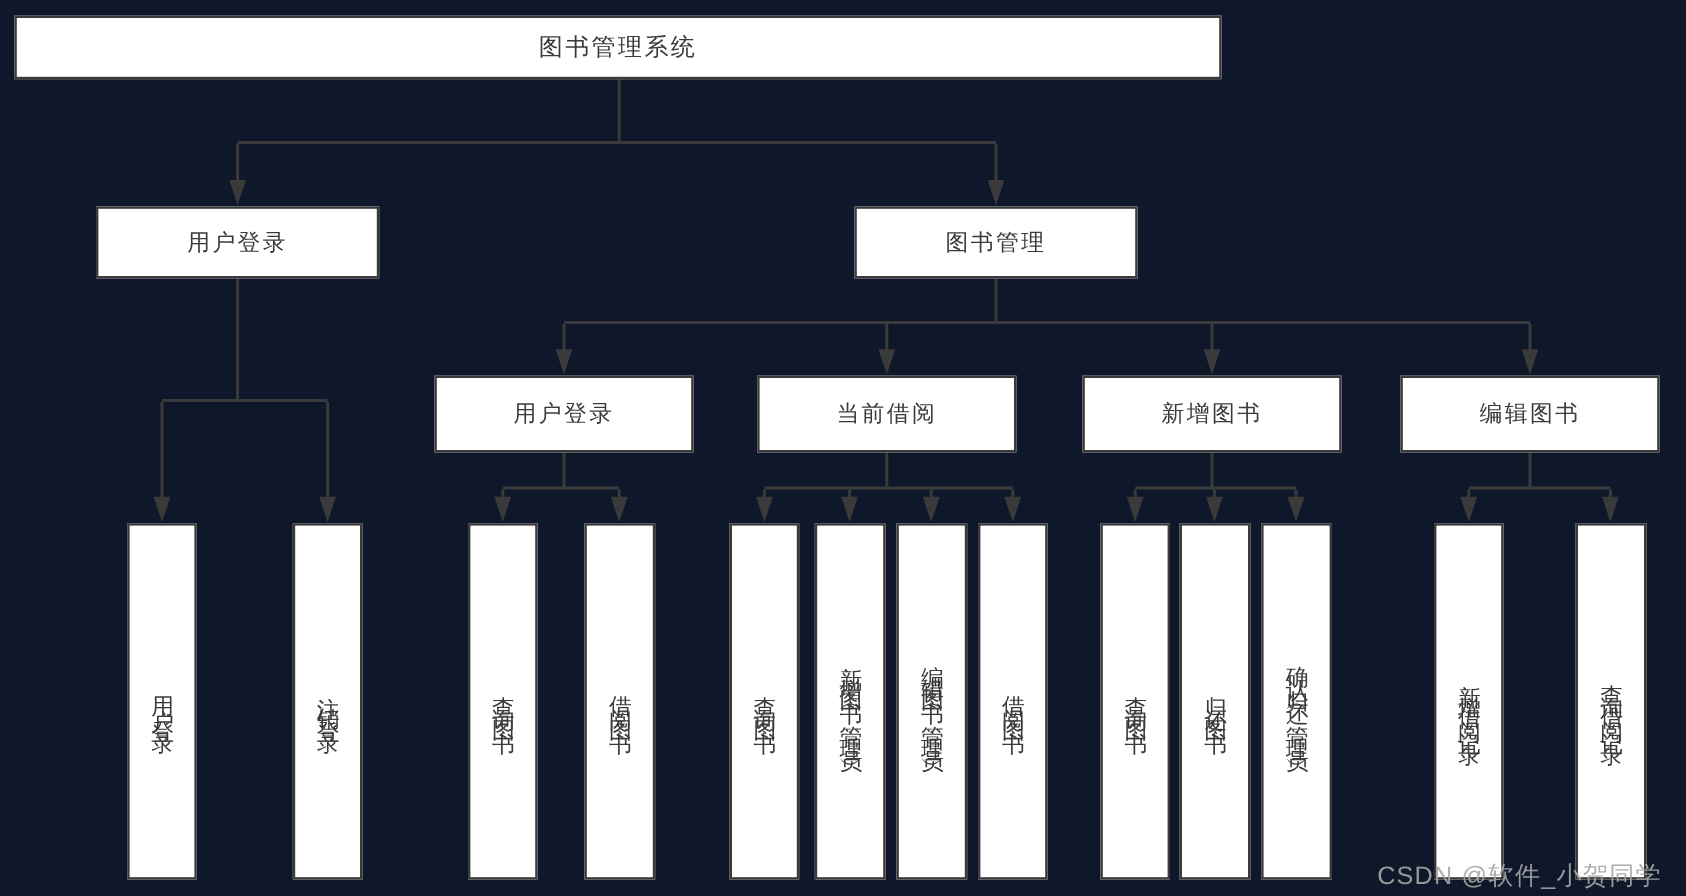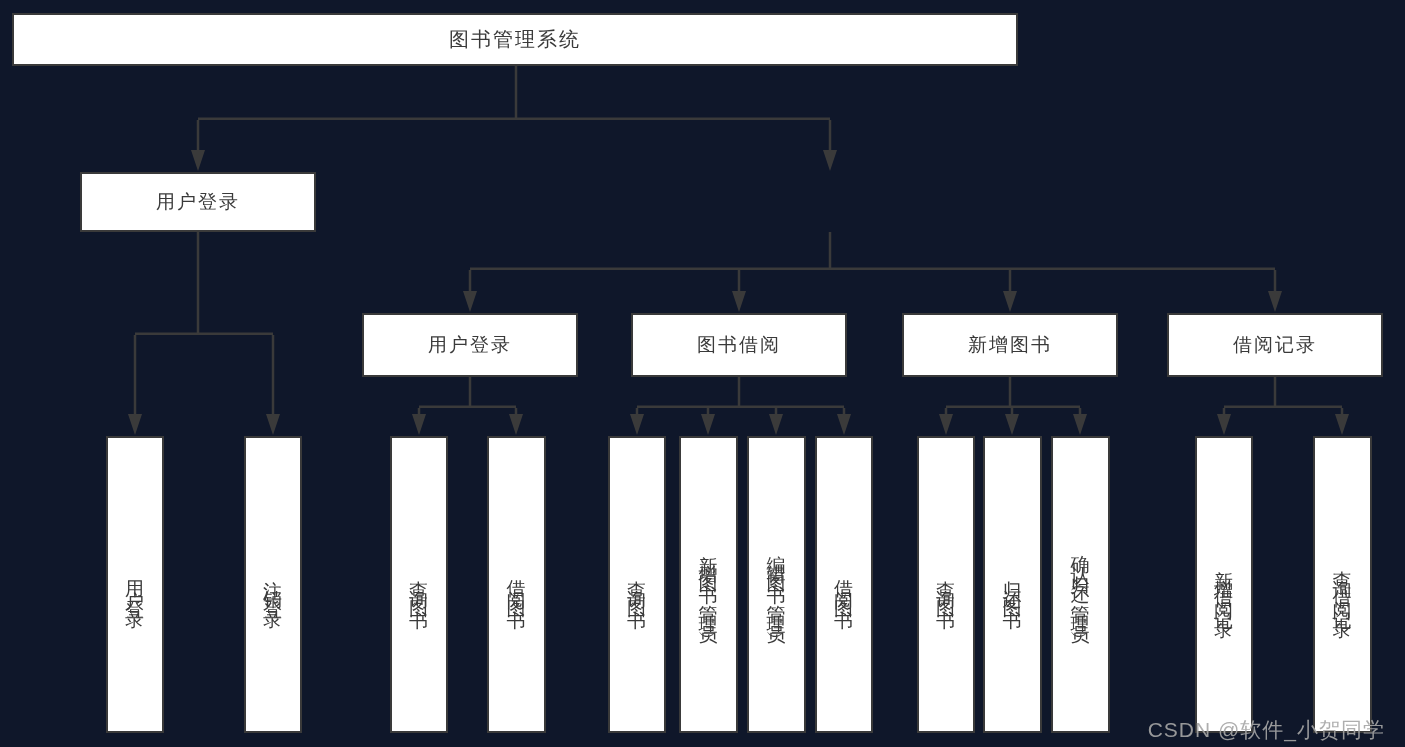--- a/index.html
+++ b/index.html
@@ -112,32 +112,35 @@
       <polygon points="1335,414 1349,414 1342,435" fill="#3a3a3a"></polygon>
     </svg>
 
   <div class="node h root" style="left:12px;top:13px;width:1006px;height:53px">
     <span>图书管理系统</span>
   </div>
 
   <div class="node h" style="left:80px;top:172px;width:236px;height:60px">
     <span>用户登录</span>
   </div>
+  <div class="node h" style="left:712px;top:172px;width:236px;height:60px">
+    <span>图书管理</span>
+  </div>
 
   <div class="node h" style="left:362px;top:313px;width:216px;height:64px">
     <span>用户登录</span>
   </div>
   <div class="node h" style="left:631px;top:313px;width:216px;height:64px">
-    <span>图书借阅</span>
+    <span>当前借阅</span>
   </div>
   <div class="node h" style="left:902px;top:313px;width:216px;height:64px">
     <span>新增图书</span>
   </div>
   <div class="node h" style="left:1167px;top:313px;width:216px;height:64px">
-    <span>借阅记录</span>
+    <span>编辑图书</span>
   </div>
 
   <div class="node v" style="left:106px;top:436px;width:58px;height:297px">
     <span>用户登录</span>
   </div>
   <div class="node v" style="left:244px;top:436px;width:58px;height:297px">
     <span>注销登录</span>
   </div>
 
   <div class="node v" style="left:390px;top:436px;width:58px;height:297px">

